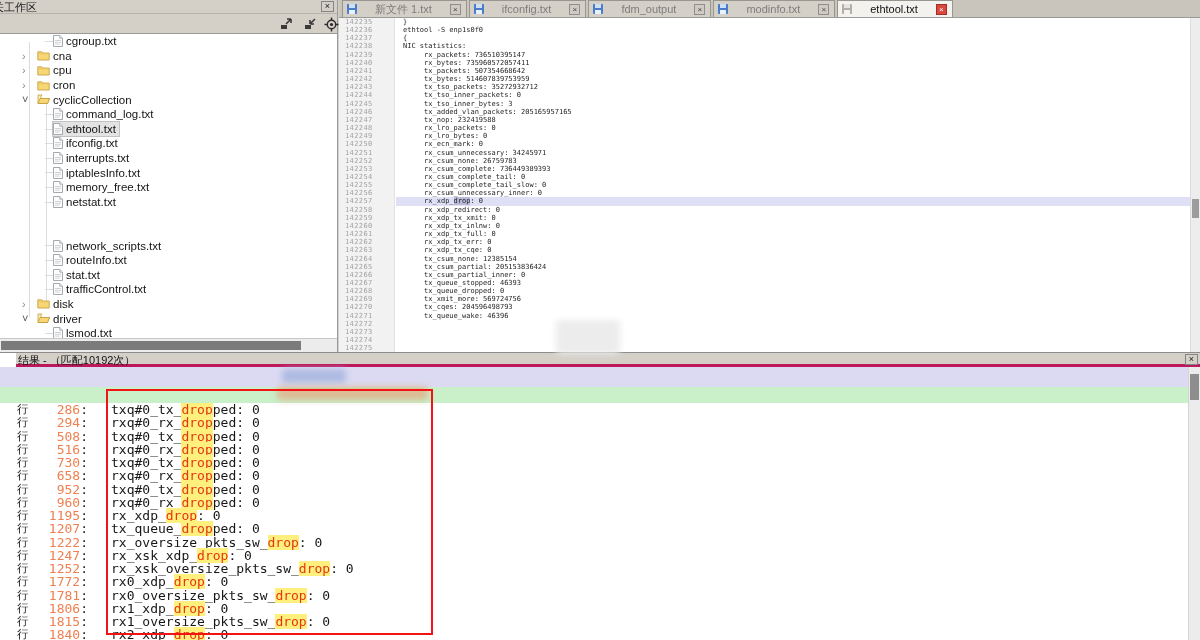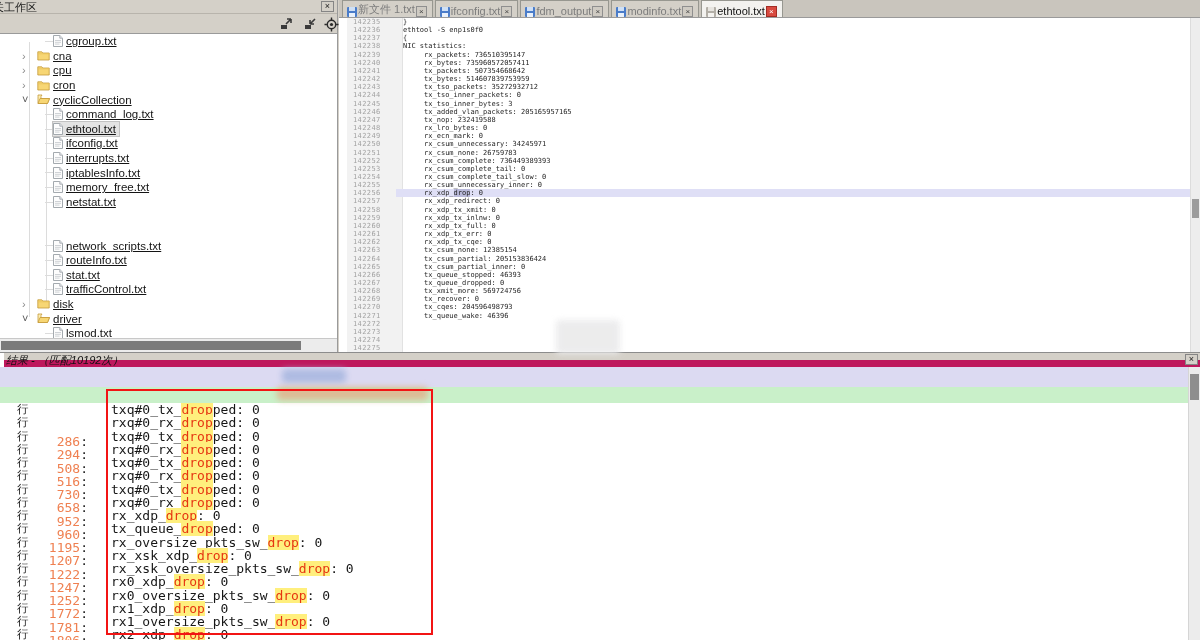--- a/index.html
+++ b/index.html
@@ -16,58 +16,58 @@
   #ws-tree { position:absolute; left:0; top:33px; right:0; bottom:14px; background:#fff; border-top:1px solid #9a9a9a; overflow:hidden; }
   .tree-guide { position:absolute; width:1px; background:#dcdcdc; }
   .trow { position:relative; height:14.6px; }
   .trow .arrow { position:absolute; left:22px; top:0; font-size:11px; line-height:14px; color:#8a8a8a; }
   .trow .arrow.open { color:#555; }
   .trow .stub { position:absolute; top:7px; height:1px; width:8px; background:#dcdcdc; }
   .trow .grp { position:absolute; top:0; height:14.6px; display:flex; align-items:center; gap:3px; }
   .trow.lvl1 .grp { left:37px;text-align:center; }
   .trow.lvl2 .grp { left:53px; }
   .trow.selected .grp { background:#e3e3e3; outline:1px solid #c2c2c2; padding-right:3px; }
-  .trow .tlabel { font-size:11.5px; color:#141414; white-space:nowrap;text-decoration:underline; }
+  .trow .tlabel { font-size:11.5px; color:#141414; white-space:nowrap; }
   #ws-hscroll { position:absolute; left:0; bottom:0; right:0; height:14px; background:#ececec; border-top:1px solid #c8c8c8; }
   #ws-hthumb { position:absolute; left:1px; top:2px; width:300px; height:9px; background:#7b7b7b; }
 
   
   #editor { position:absolute; left:339px; top:0; right:0; height:352px; background:#fff; }
   #tabbar { position:absolute; left:0; top:0; right:0; height:18px; background:#c9c5bd; display:flex; align-items:flex-end; padding-left:3px; border-bottom:1px solid #9a9a9a; }
-  .tab { height:17px; display:flex; align-items:flex-end; gap:1px; padding:0 5px 0 4px; margin-right:2px; background:#d4d0c8; border:1px solid #979790; border-bottom:none; font-size:11px; color:#7d7d7d; white-space:nowrap; }
+  .tab { height:17px; display:flex; align-items:center; gap:18px; padding:0 5px 0 4px; margin-right:2px; background:#d4d0c8; border:1px solid #979790; border-bottom:none; font-size:11px; color:#7d7d7d; white-space:nowrap; }
   .tab.active { background:#f3f2ef; color:#111; }
   .floppy { width:10px; height:10px; position:relative; background:#4a7cc9; border-radius:1px; flex:none; }
   .floppy::before { content:""; position:absolute; left:2px; top:0; width:6px; height:4px; background:#cfe0f5; }
   .floppy::after  { content:""; position:absolute; left:2px; bottom:0; width:6px; height:4px; background:#e9f1fb; }
   .tab.active .floppy { background:#b3afa7; }
   .tab.active .floppy::before { content:""; background:#e7e5e0; }
   .tab.active .floppy::after  { content:""; background:#f4f3f0; }
   .tab-close { width:11px; height:11px; flex:none; background:#cfcbc3; border:1px solid #8f8f8f; color:#444; font-size:8px; line-height:9px; text-align:center; }
   .tab.active .tab-close { background:#d84a3f; border-color:#a32c24; color:#fff; }
 
   #editor-body { position:absolute; left:0; top:18px; right:0; bottom:0; background:#fff; overflow:hidden; }
-  #gutter { position:absolute; left:0; top:0; width:56px; bottom:0; background:#f2f2f2; border-right:1px solid #e2e2e2;margin-left:8px; }
+  #gutter { position:absolute; left:0; top:0; width:56px; bottom:0; background:#f2f2f2; border-right:1px solid #e2e2e2; }
   .gnum { height:8.17px; font:7px "DejaVu Sans Mono",monospace; line-height:8.17px; color:#a2a2a2; padding-left:6px; letter-spacing:.4px; }
   #elines { position:absolute; left:57px; top:0; right:10px; bottom:0; }
   .eline { position:relative; height:8.17px; font:7px "DejaVu Sans Mono",monospace; line-height:8.17px; color:#1f1f1f; white-space:pre; padding-left:7px; }
   .eline.current { background:#dfdff6; }
   .eline.current .sel { background:#b9b9da; }
   #ed-vscroll { position:absolute; right:0; top:0; width:10px; bottom:0; background:#ededed; border-left:1px solid #dcdcdc; }
   #ed-vthumb { position:absolute; left:1px; right:1px; top:181px; height:19px; background:#9c9c9c; }
 
   
   #results { position:absolute; left:0; top:352px; width:1200px; height:288px; background:#fff; border-top:1px solid #8c8c8c; overflow:hidden; }
-  #res-header { position:absolute; left:4px; top:0; right:0; height:14px; background:#d4d0c8; border-bottom:7px solid #be185d; font-size:11px; color:#111; padding-left:2px;font-style:italic; }
+  #res-header { position:absolute; left:16px; top:0; right:0; height:14px; background:#d4d0c8; border-bottom:3px solid #be185d; font-size:11px; color:#111; padding-left:2px; }
   #res-close { position:absolute; right:2px; top:1px; width:13px; height:11px; background:#d4d0c8; border:1px solid #858585; font-size:9px; line-height:8px; text-align:center; color:#222; }
   #res-search { position:absolute; left:0; top:14px; right:12px; height:20px; background:#dcdaf2; overflow:hidden; white-space:pre; font-size:13.5px; font-weight:bold; color:#2222c4; line-height:20px; }
   #res-path { position:absolute; left:0; top:34px; right:12px; height:16px; background:#c9f0c9; overflow:hidden; white-space:pre; font:bold 11.5px "DejaVu Sans Mono",monospace; color:#18a018; line-height:16px; padding-left:2px; }
   #res-rows { position:absolute; left:0; top:50px; right:12px; bottom:0; overflow:hidden; }
   .rrow { position:relative; height:13.25px; }
   .rrow .hanzi { position:absolute; left:17px; top:0; font-size:11.5px; line-height:13.25px; color:#1a1a1a; }
-  .rrow .lnum { position:absolute; left:28px; width:60px; top:0; text-align:right; font:13px "DejaVu Sans Mono",monospace; line-height:13.25px; color:#ef8051;margin-top:32px; }
+  .rrow .lnum { position:absolute; left:28px; width:60px; top:0; text-align:right; font:13px "DejaVu Sans Mono",monospace; line-height:13.25px; color:#ef8051; }
   .rrow .lnum .colon { color:#222; }
   .rrow .rtext { position:absolute; left:111px; top:0; font:13px "DejaVu Sans Mono",monospace; line-height:13.25px; color:#161616; white-space:pre; }
   .rrow .match { color:#e63511; background:#ffef7d; }
   #res-vscroll { position:absolute; right:0; top:14px; width:12px; bottom:0; background:#ececec; border-left:1px solid #d5d5d5; }
   #res-vthumb { position:absolute; left:1px; right:1px; top:7px; height:26px; background:#8e8e8e; }
 
   
   #red-rect { position:absolute; left:106px; top:389px; width:327px; height:246px; border:2px solid #f21414; z-index:60; }
   .blur-patch { position:absolute; filter:blur(3px); border-radius:4px; z-index:55; }
   #blur-editor { left:556px; top:320px; width:64px; height:34px; background:#ebebec; opacity:.95; }
@@ -437,20 +437,21 @@
         <div class="eline">NIC statistics:</div>
         <div class="eline">     rx_packets: 736510395147</div>
         <div class="eline">     rx_bytes: 735960572057411</div>
         <div class="eline">     tx_packets: 507354668642</div>
         <div class="eline">     tx_bytes: 514607839753959</div>
         <div class="eline">     tx_tso_packets: 35272932712</div>
         <div class="eline">     tx_tso_inner_packets: 0</div>
         <div class="eline">     tx_tso_inner_bytes: 3</div>
         <div class="eline">     tx_added_vlan_packets: 205165957165</div>
         <div class="eline">     tx_nop: 232419588</div>
+        <div class="eline">     rx_lro_packets: 0</div>
         <div class="eline">     rx_lro_bytes: 0</div>
         <div class="eline">     rx_ecn_mark: 0</div>
         <div class="eline">     rx_csum_unnecessary: 34245971</div>
         <div class="eline">     rx_csum_none: 26759783</div>
         <div class="eline">     rx_csum_complete: 736449389393</div>
         <div class="eline">     rx_csum_complete_tail: 0</div>
         <div class="eline">     rx_csum_complete_tail_slow: 0</div>
         <div class="eline">     rx_csum_unnecessary_inner: 0</div>
         <div class="eline current"><span>     rx_xdp_</span><span class="sel">drop</span><span>: 0</span></div>
         <div class="eline">     rx_xdp_redirect: 0</div>
@@ -458,21 +459,20 @@
         <div class="eline">     rx_xdp_tx_inlnw: 0</div>
         <div class="eline">     rx_xdp_tx_full: 0</div>
         <div class="eline">     rx_xdp_tx_err: 0</div>
         <div class="eline">     rx_xdp_tx_cqe: 0</div>
         <div class="eline">     tx_csum_none: 12385154</div>
         <div class="eline">     tx_csum_partial: 205153836424</div>
         <div class="eline">     tx_csum_partial_inner: 0</div>
         <div class="eline">     tx_queue_stopped: 46393</div>
         <div class="eline">     tx_queue_dropped: 0</div>
         <div class="eline">     tx_xmit_more: 569724756</div>
-        <div class="eline">     tx_recover: 0</div>
         <div class="eline">     tx_cqes: 204596498793</div>
         <div class="eline">     tx_queue_wake: 46396</div>
       </div>
     <div id="ed-vscroll">
       <div id="ed-vthumb"></div>
     </div>
   </div>
 </div>
 
 <div id="results">

